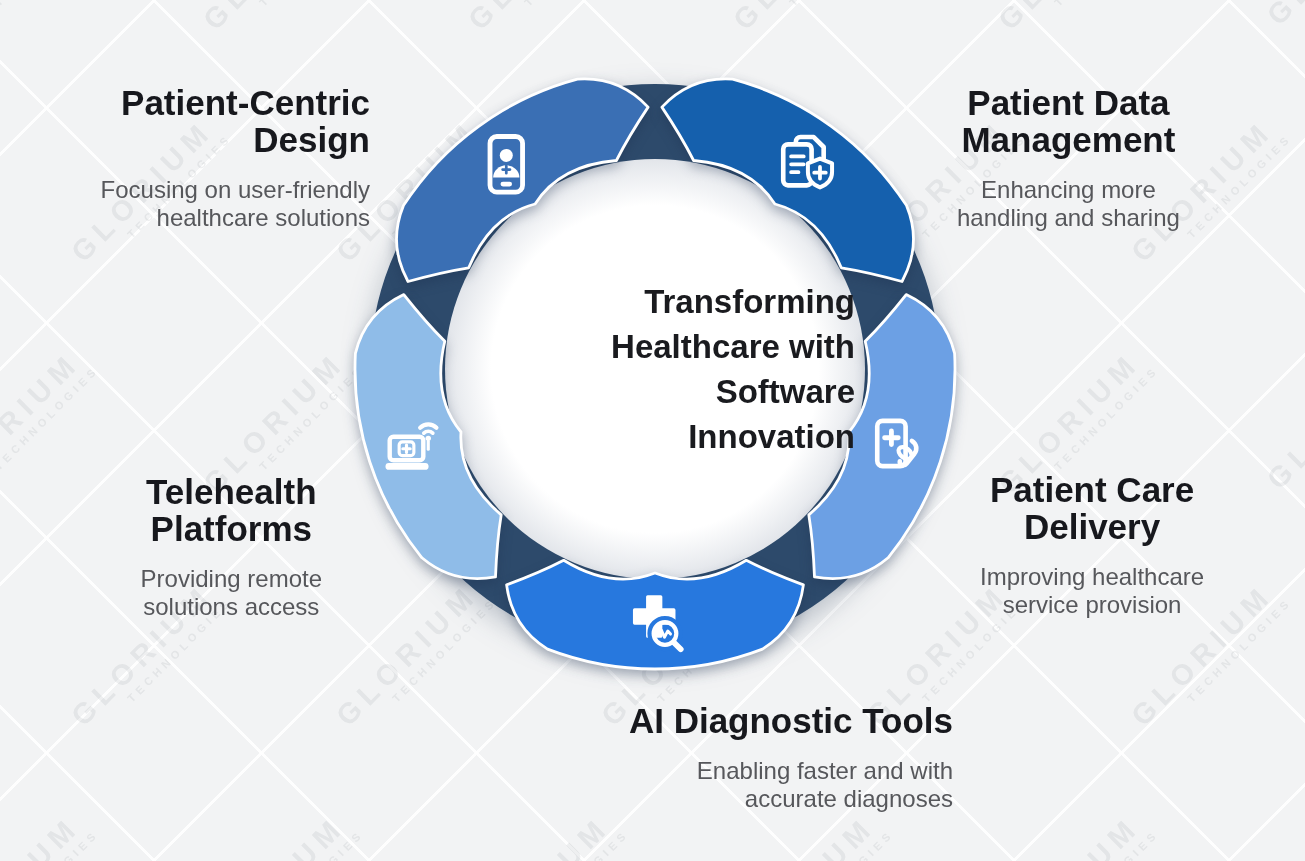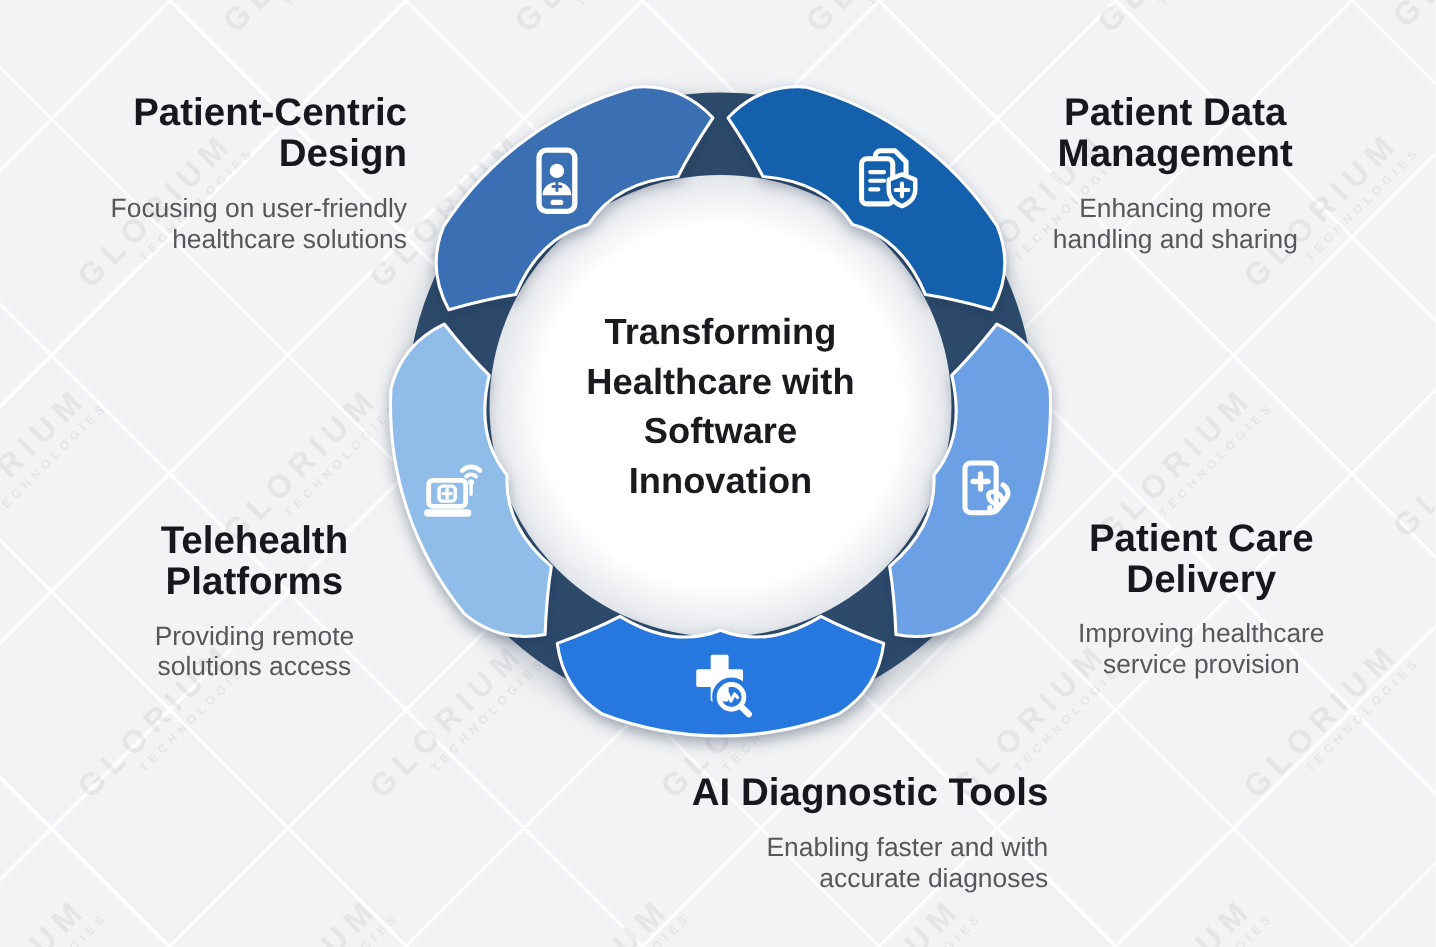--- a/index.html
+++ b/index.html
@@ -24,21 +24,21 @@
   .lbl{position:absolute;text-align:center;}
   .lbl .t{font-size:35px;font-weight:700;line-height:37px;color:#17181d;margin:0;white-space:pre-line;}
   .lbl .d{font-size:24px;font-weight:400;line-height:28px;color:#56575b;margin:18px 0 0;white-space:pre-line;}
   .lbl-pcd{top:84px;right:935px;text-align:right;}
   .lbl-pdm{top:84px;left:957px;}
   .lbl-care{top:471px;left:980px;}
   .lbl-tele{top:473px;right:983px;}
   .lbl-ai{top:702px;left:353px;width:600px;text-align:right;}
   .center-title{
     position:absolute;top:369px;left:655px;transform:translate(-50%,-50%);
-    width:400px;text-align:center;font-size:33px;font-weight:700;line-height:45px;
+    width:400px;text-align:right;font-size:33px;font-weight:700;line-height:45px;
     color:#1a1b1f;white-space:pre-line;
   }
 </style>
 </head>
 <body>
 
 <div class="stage">
 
   <div class="wm-layer">
       <div class="wm" style="left: -80px; top: -60px;">

